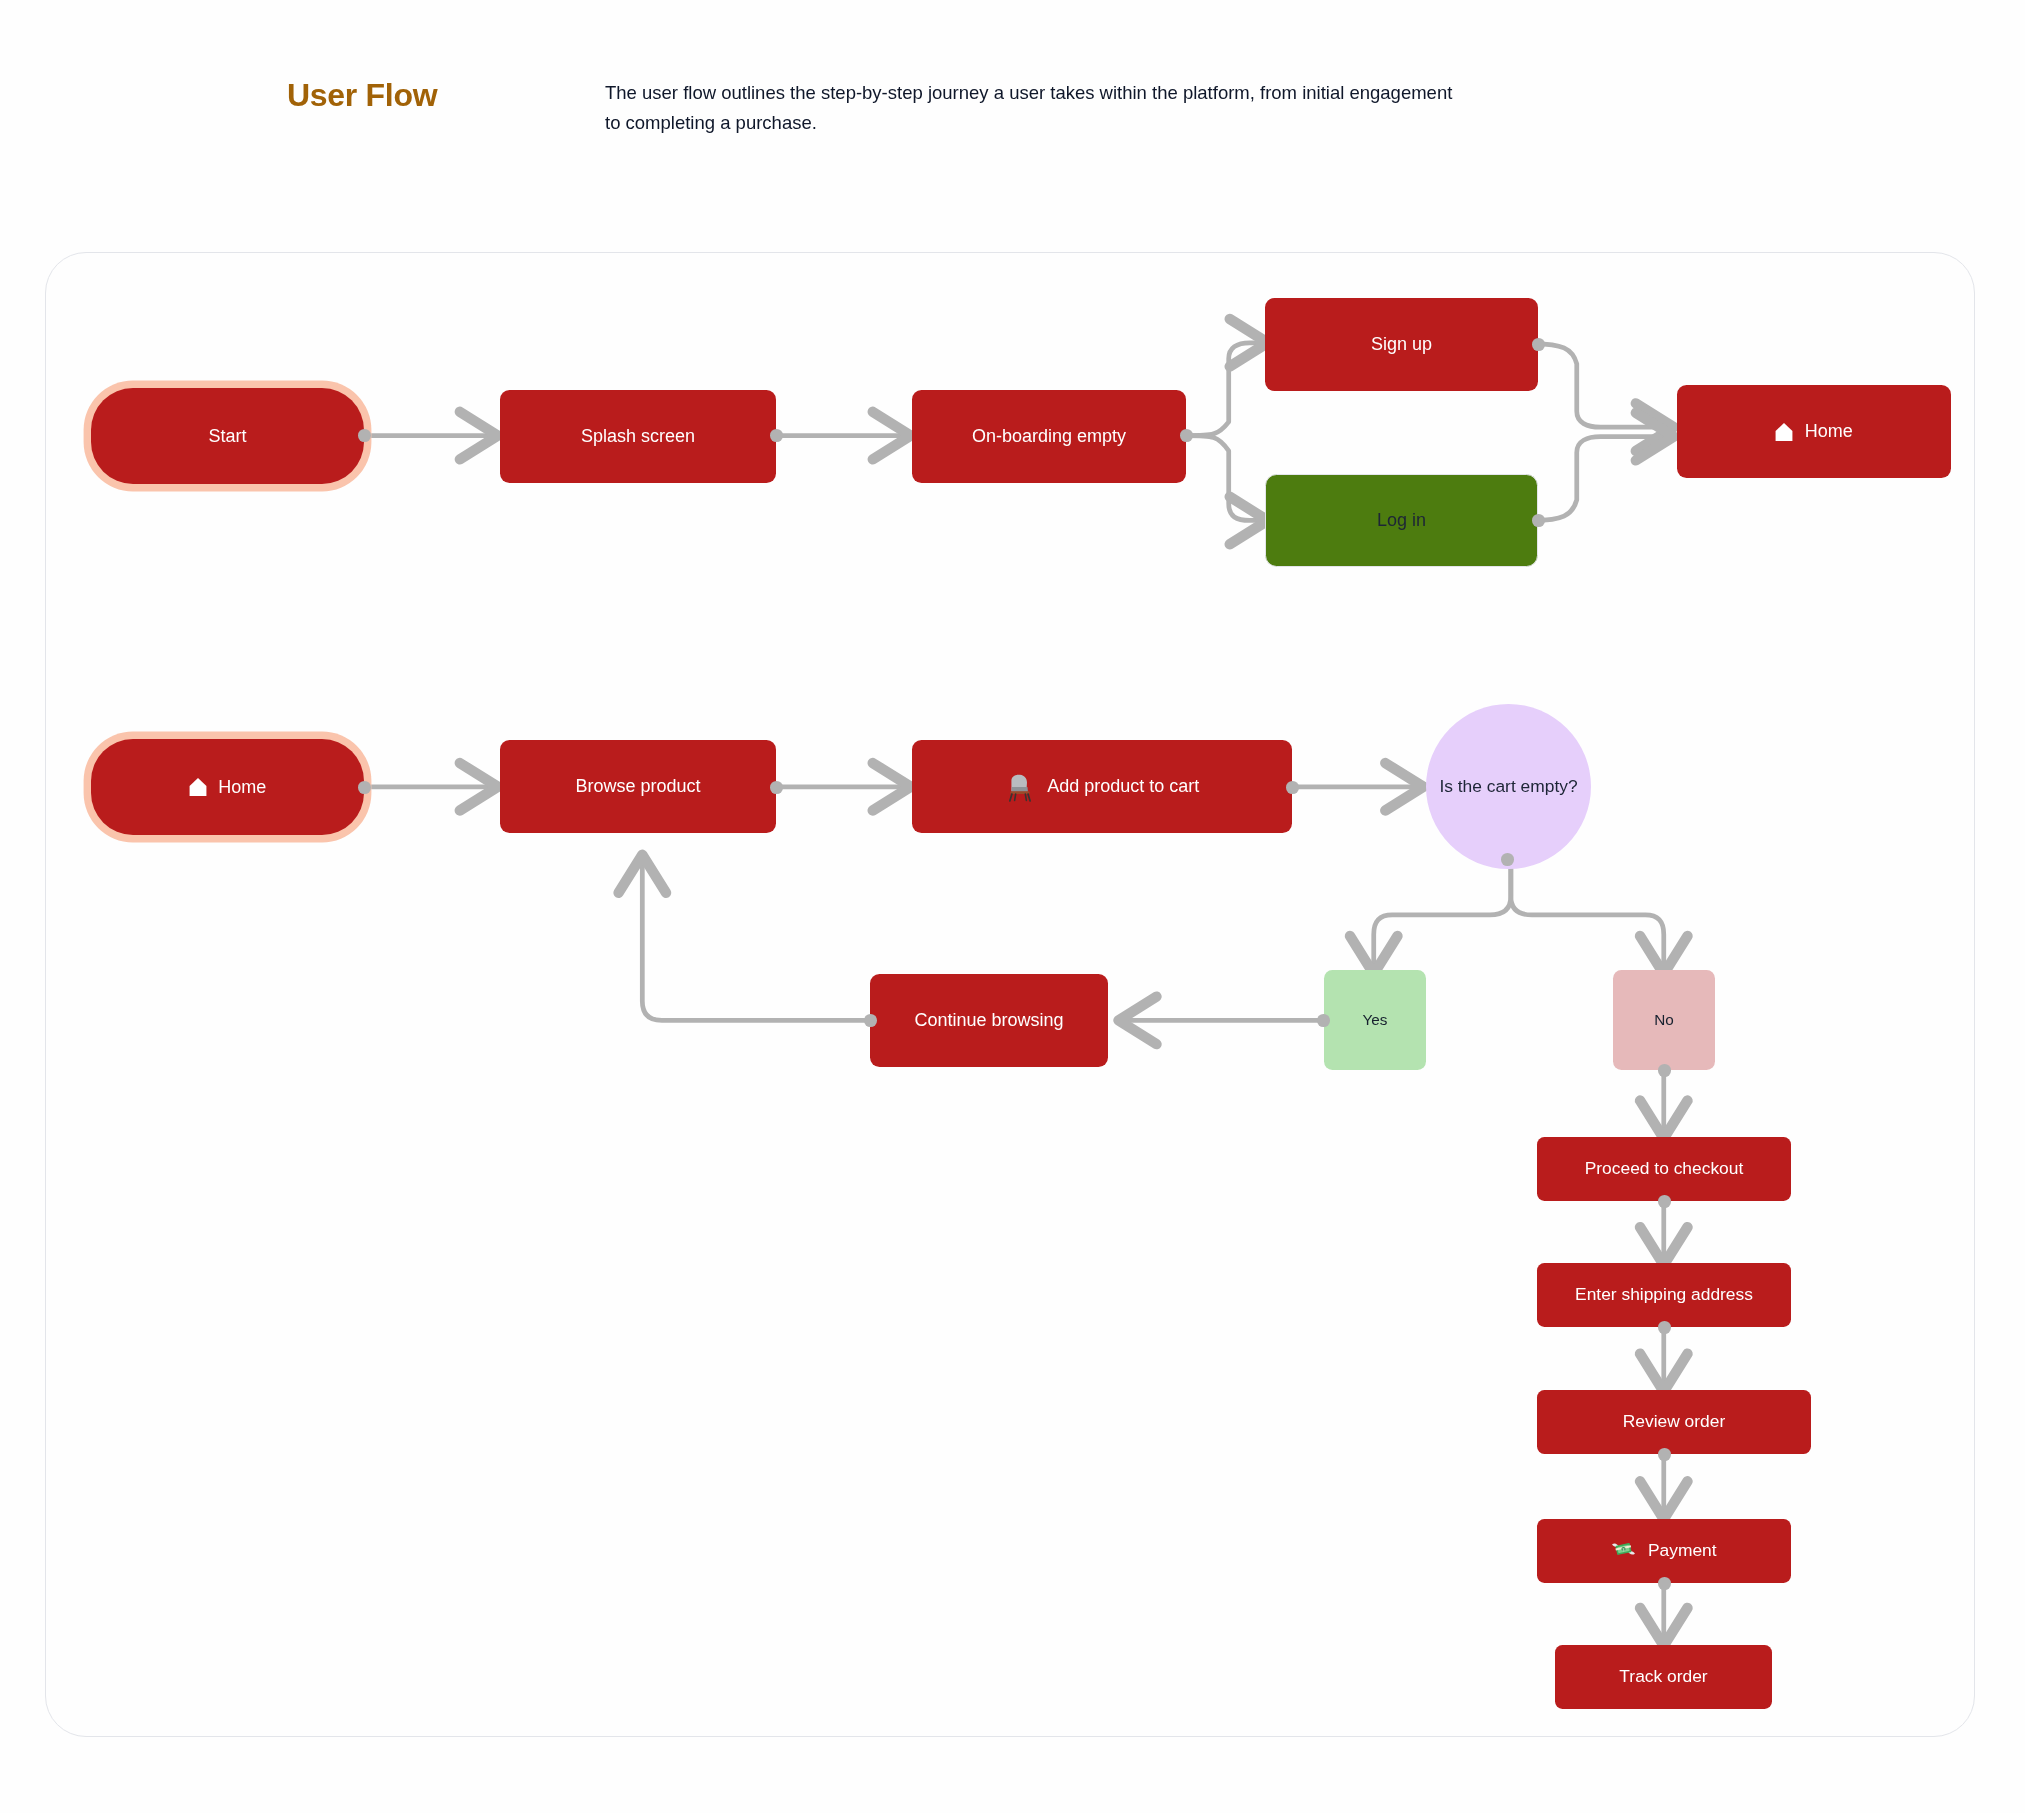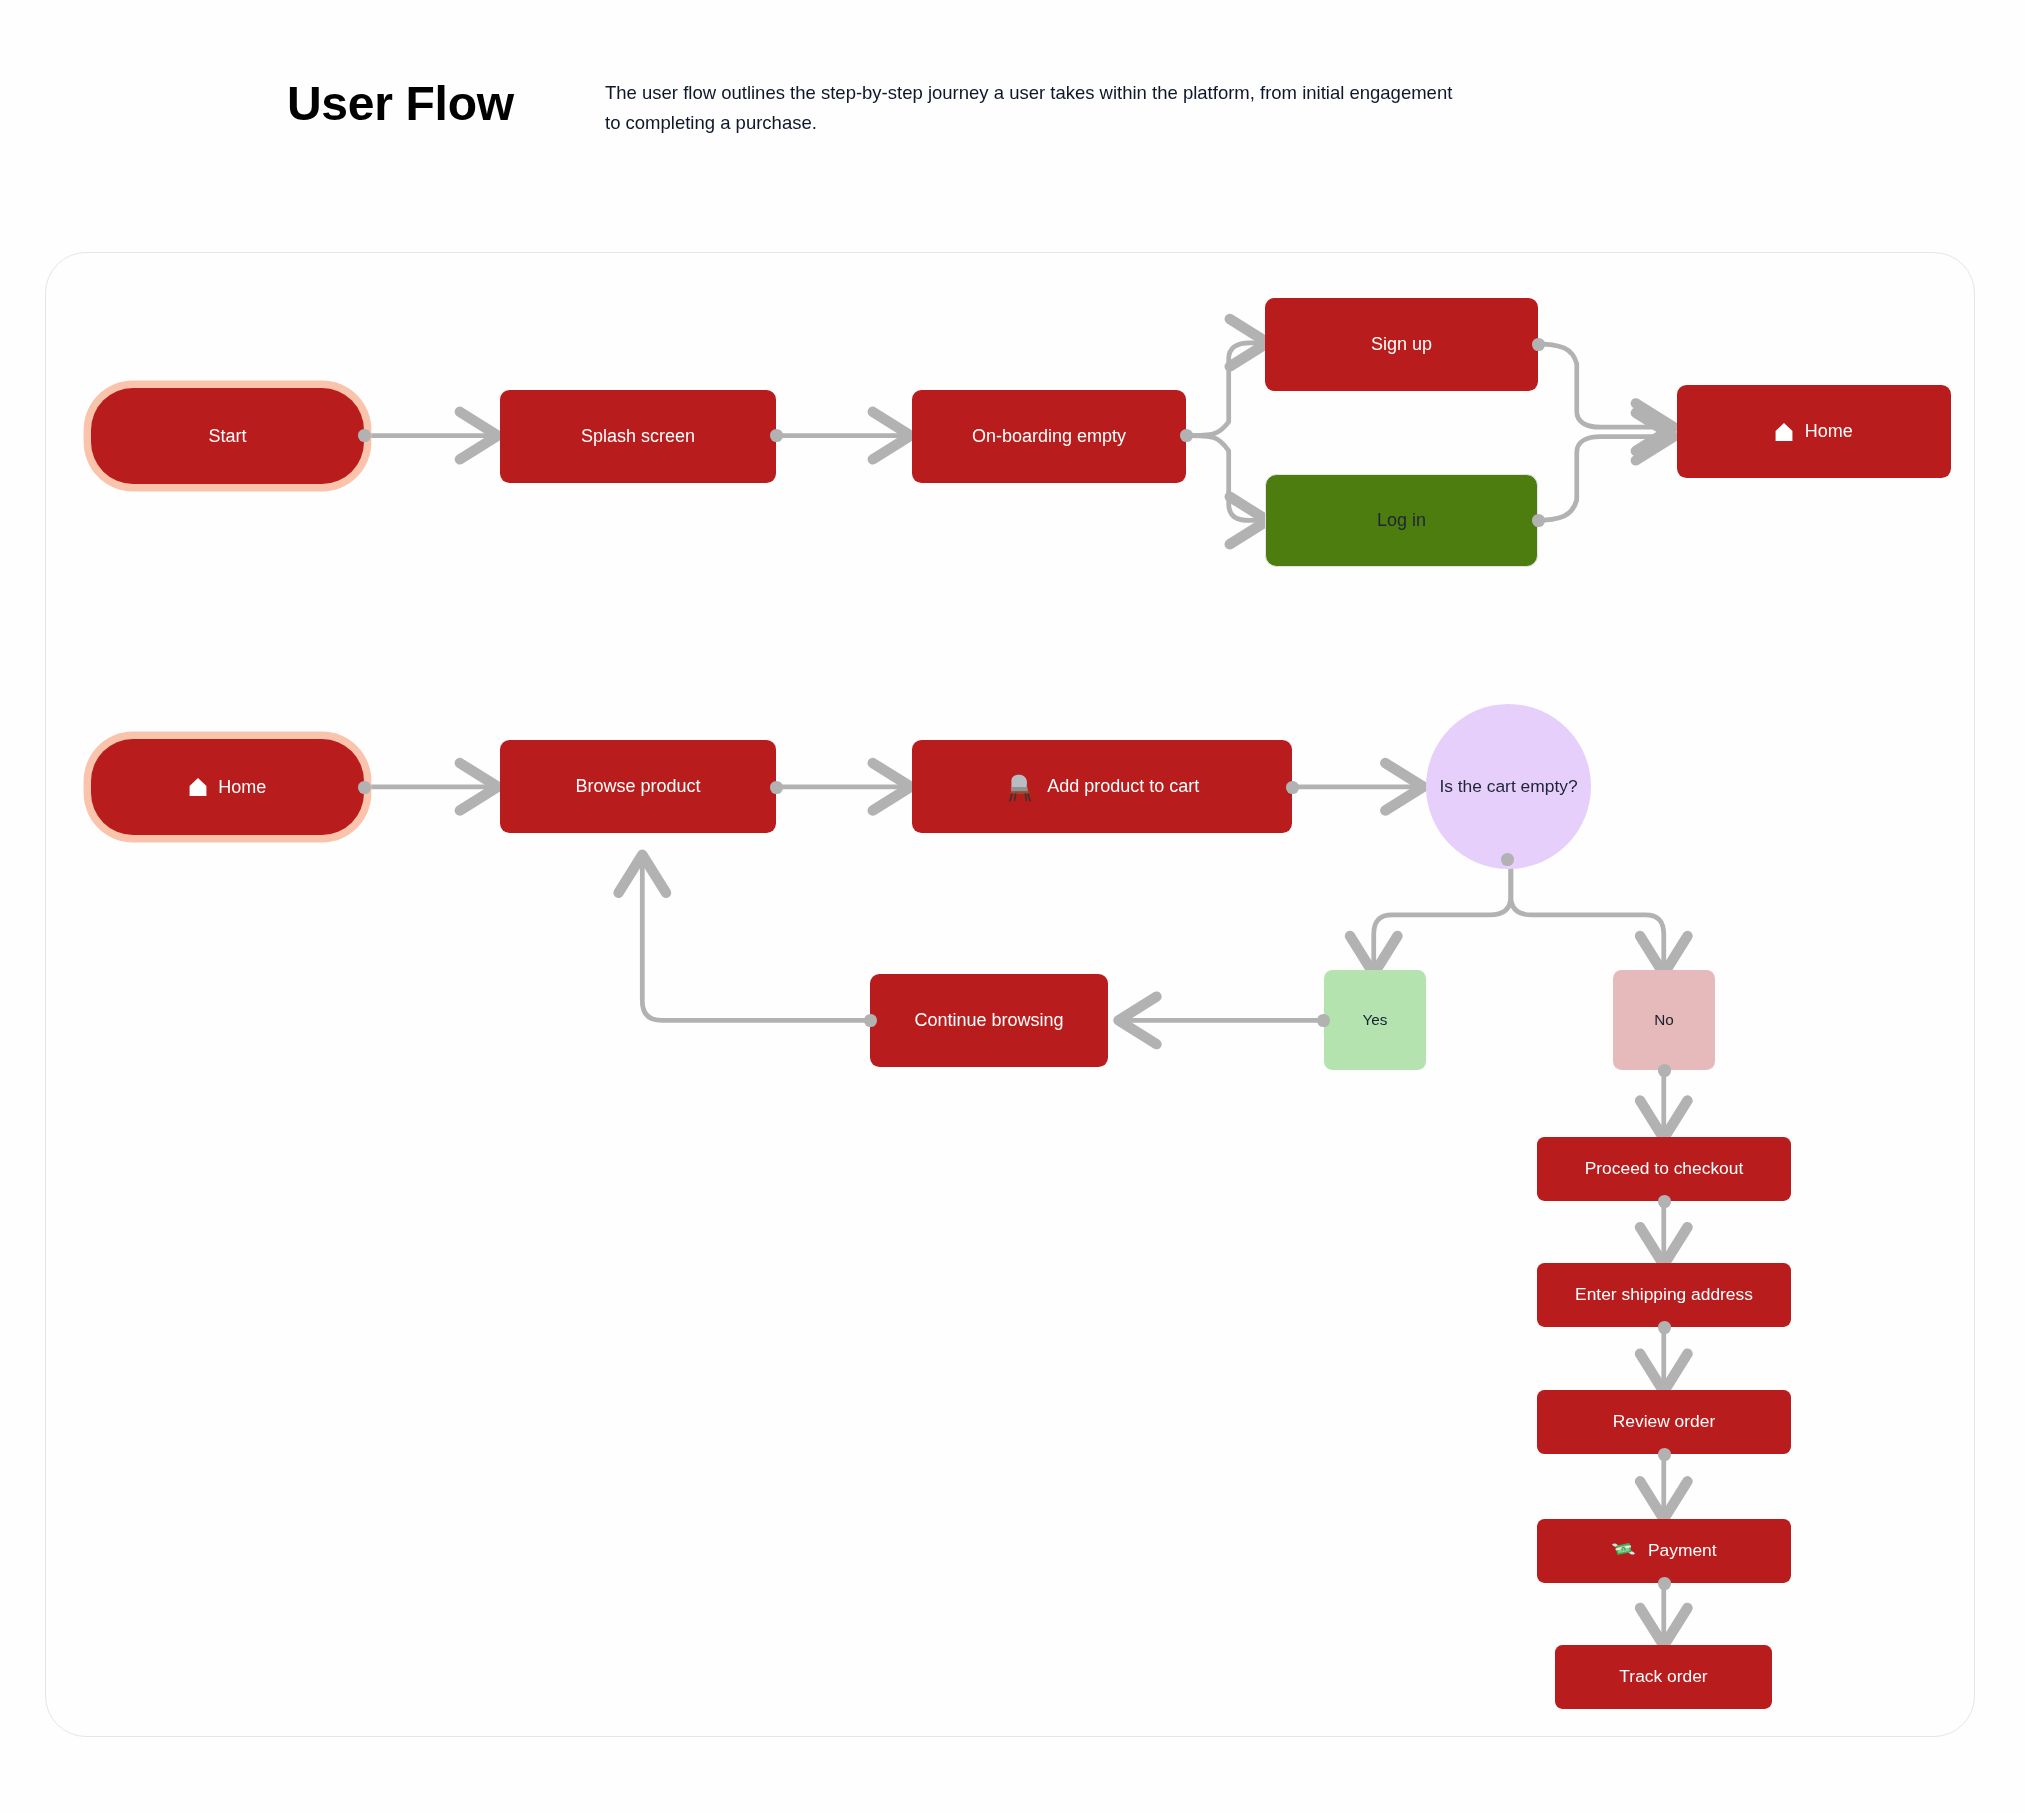--- a/index.html
+++ b/index.html
@@ -8,23 +8,23 @@
     height: 1813px;
     background: #ffffff;
     font-family: "Liberation Sans", sans-serif;
     overflow: hidden;
   }
   #root { position: relative; width: 2025px; height: 1813px; background:#fefefe; }
 
   
   .header { position: absolute; left: 287px; top: 79px; }
   .page-title {
-    font-size: 48px;
+    font-size: 32px;
     font-weight: 700;
-    color: #000000;
+    color: #a16207;
     letter-spacing: -0.3px;
     line-height: 1.05;
     white-space: nowrap;
   }
   .page-desc {
     position: absolute;
     left: 605px;
     top: 78px;
     width: 854px;
     font-size: 18.5px;
@@ -257,21 +257,21 @@
   <div class="node compact" style="left:1537px; top:1137px; width:254px; height:64px;">
     <span>Proceed to checkout</span>
   </div>
   <div class="handle" style="left:1658px; top:1195px;"></div>
 
   <div class="node compact" style="left:1537px; top:1263px; width:254px; height:64px;">
     <span>Enter shipping address</span>
   </div>
   <div class="handle" style="left:1658px; top:1321px;"></div>
 
-  <div class="node compact" style="left:1537px; top:1390px; width:254px; height:64px;">
+  <div class="node compact" style="left:1537px; top:1390px; width:274px; height:64px;">
     <span>Review order</span>
   </div>
   <div class="handle" style="left:1658px; top:1448px;"></div>
 
   <div class="node compact with-icon" style="left:1537px; top:1519px; width:254px; height:64px;">
     <span class="emoji">
       <svg viewBox="0 0 48 40" width="25" height="21" style="font-size:44px">
         <path d="M2 10 C8 6 12 10 15 14 C11 16 5 15 2 10 Z" fill="#e8eaec"></path>
         <path d="M46 28 C40 32 35 28 32 24 C37 22 43 23 46 28 Z" fill="#e8eaec"></path>
         <rect x="10" y="10" width="28" height="18" rx="2" transform="rotate(-12 24 19)" fill="#3faa5a"></rect>

